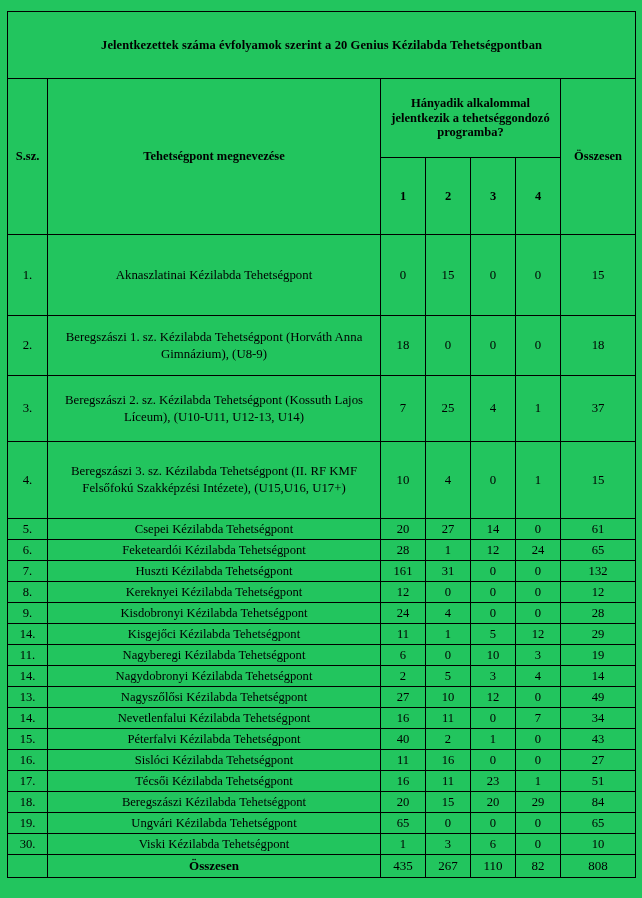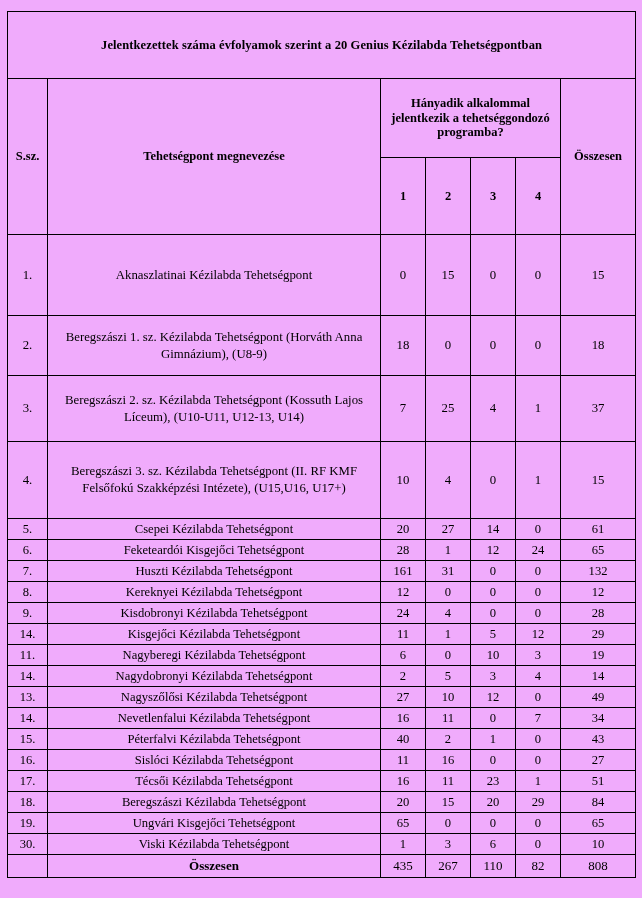--- a/index.html
+++ b/index.html
@@ -12,21 +12,21 @@
     height: 898px;
     font-family: "Liberation Serif", "DejaVu Serif", serif;
     color: #000000;
     overflow: hidden;
   }
 
   .sheet {
     position: relative;
     width: 642px;
     height: 898px;
-    background: #f0abfc;
+    background: #22c55e;
   }
 
   table.grid {
     position: absolute;
     left: 7px;
     top: 11px;
     width: 628px;
     border-collapse: collapse;
     table-layout: fixed;
   }
@@ -181,21 +181,21 @@
         <td>5.</td>
         <td class="nm">Csepei Kézilabda Tehetségpont</td>
         <td>20</td>
         <td>27</td>
         <td>14</td>
         <td>0</td>
         <td>61</td>
       </tr>
       <tr class="slim">
         <td>6.</td>
-        <td class="nm">Feketeardói Kisgejőci Tehetségpont</td>
+        <td class="nm">Feketeardói Kézilabda Tehetségpont</td>
         <td>28</td>
         <td>1</td>
         <td>12</td>
         <td>24</td>
         <td>65</td>
       </tr>
       <tr class="slim">
         <td>7.</td>
         <td class="nm">Huszti Kézilabda Tehetségpont</td>
         <td>161</td>
@@ -298,21 +298,21 @@
         <td>18.</td>
         <td class="nm">Beregszászi Kézilabda Tehetségpont</td>
         <td>20</td>
         <td>15</td>
         <td>20</td>
         <td>29</td>
         <td>84</td>
       </tr>
       <tr class="slim">
         <td>19.</td>
-        <td class="nm">Ungvári Kisgejőci Tehetségpont</td>
+        <td class="nm">Ungvári Kézilabda Tehetségpont</td>
         <td>65</td>
         <td>0</td>
         <td>0</td>
         <td>0</td>
         <td>65</td>
       </tr>
       <tr class="slim">
         <td>30.</td>
         <td class="nm">Viski Kézilabda Tehetségpont</td>
         <td>1</td>

